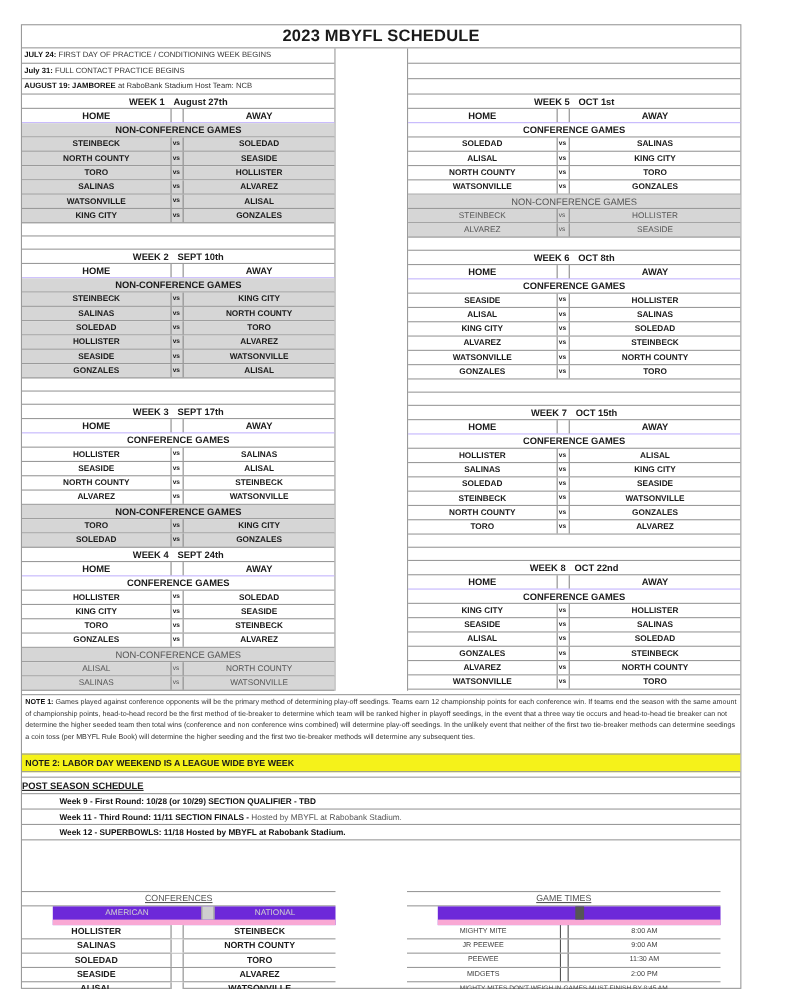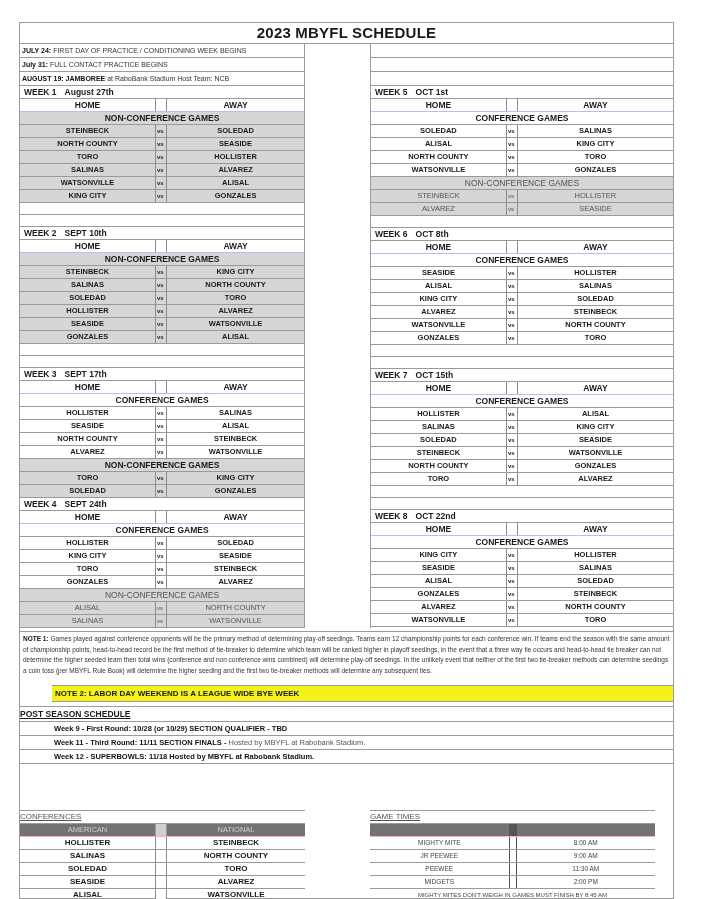--- a/index.html
+++ b/index.html
@@ -6,46 +6,46 @@
   body { width:720px; height:899px; position:relative; overflow:hidden; font-family:"Liberation Sans", sans-serif; color:#1a1a1a; }
   .sheet { position:absolute; left:19px; top:22px; width:655px; height:877px; border:1px solid #9a9a9a; box-sizing:border-box; background:#fff; }
   .title { height:20px; line-height:20px; text-align:center; font-weight:bold; font-size:15px; border-bottom:1px solid #9a9a9a; letter-spacing:0.2px; }
   .cols { position:relative; display:flex; }
   .col-left { width:285px; border-right:1px solid #9a9a9a; }
   .col-gap { width:65px; border-right:1px solid #9a9a9a; }
   .col-right { width:303px; }
   .info-row { height:13px; line-height:13px; font-size:7px; border-bottom:1px solid #9a9a9a; padding-left:2px; white-space:nowrap; overflow:hidden; color:#333; }
   .info-row b { color:#111; }
   .blank-row { height:13px; border-bottom:1px solid #9a9a9a; }
-  .wk-head { height:12px; line-height:12px; font-size:8.5px; font-weight:bold; border-bottom:1px solid #9a9a9a; }
+  .wk-head { height:12px; line-height:12px; font-size:8.5px; font-weight:bold; text-align:center; border-bottom:1px solid #9a9a9a; }
   .wk-head span { margin:0 4px; }
   .ha-row { display:flex; height:12px; line-height:12px; font-size:8.5px; font-weight:bold; border-bottom:1px solid #c4b5fd; }
   .c-home { width:135px; text-align:center; }
   .c-vs { width:12px; border-left:1px solid #8a8a8a; border-right:1px solid #8a8a8a; font-size:6px; text-align:left; padding-left:1px; box-sizing:border-box; }
   .c-away { flex:1; text-align:center; }
   .sec-head { height:12px; line-height:12px; font-size:8.5px; font-weight:bold; text-align:center; border-bottom:1px solid #9a9a9a; }
   .sec-head.gray { background:#d6d6d6; }
   .sec-head.light { font-weight:normal; color:#555; }
   .game { display:flex; height:12px; line-height:12px; font-size:7.5px; font-weight:bold; border-bottom:1px solid #9a9a9a; }
   .game.gray { background:#d6d6d6; }
   .game.light { font-weight:normal; color:#555; }
   .week-pad { height:11px; border-bottom:1px solid #9a9a9a; }
   .notes { position:absolute; left:0; top:608px; width:653px; }
   .note1 { font-size:6.5px; line-height:10.5px; padding:2px 3px; border-top:1px solid #9a9a9a; color:#333; height:54px; box-sizing:border-box; }
   .note1 b { color:#111; }
-  .note2 { background:#f5f21a; font-size:8px; font-weight:bold; height:15px; line-height:15px; padding-left:3px; border-top:1px solid #9a9a9a; border-bottom:1px solid #9a9a9a;margin-left:32px; }
+  .note2 { background:#f5f21a; font-size:8px; font-weight:bold; height:15px; line-height:15px; padding-left:3px; border-top:1px solid #9a9a9a; border-bottom:1px solid #9a9a9a; }
   .post-title { height:14px; line-height:14px; text-align:left; font-weight:bold; font-size:8.5px; text-decoration:underline; border-bottom:1px solid #9a9a9a; margin-top:4px; border-top:1px solid #9a9a9a;}
   .post-row { height:13px; line-height:13px; font-size:7.5px; padding-left:2px; border-bottom:1px solid #9a9a9a; white-space:nowrap; }
   .post-row b { color:#111;padding-left:32px; }
   .post-row .light { color:#555; font-weight:normal; }
   .bottom { position:absolute; left:0; top:776px; width:653px; height:100px; }
   .conf { position:absolute; left:0; top:0; width:285px; }
   .times { position:absolute; left:350px; top:0; width:285px; }
-  .sub-title { height:12px; line-height:12px; font-size:8px; text-align:left; color:#555; text-decoration:underline; border-top:1px solid #9a9a9a; border-bottom:1px solid #9a9a9a; }
-  .dark-head { display:flex; height:12px; line-height:12px; background:#737373; color:#d0d0d0; font-size:7.5px; text-align:center; border-bottom:1px solid #f9a8d4; }
+  .sub-title { height:12px; line-height:12px; font-size:8px; text-align:center; color:#555; text-decoration:underline; border-top:1px solid #9a9a9a; border-bottom:1px solid #9a9a9a; }
+  .dark-head { display:flex; height:12px; line-height:12px; background:#6d28d9; color:#d0d0d0; font-size:7.5px; text-align:center; border-bottom:5px solid #f9a8d4;margin-left:28px; }
   .dark-head .c-vs { background:#cfcfcf; border-color:#999; }
   .conf-row { display:flex; height:12px; line-height:12px; font-size:8px; font-weight:bold; border-bottom:1px solid #9a9a9a; }
   .conf-row .c-vs { background:#fff; }
   .time-row { display:flex; height:12px; line-height:12px; font-size:6.5px; color:#444; border-bottom:1px solid #9a9a9a; text-align:center; }
   .time-row .t-div { width:8px; border-left:1px solid #555; border-right:1px solid #555; box-sizing:border-box; }
   .time-note { height:12px; line-height:12px; font-size:6px; color:#444; text-align:center; border-bottom:1px solid #9a9a9a; white-space:nowrap; }
 </style>
 </head>
 <body>
 

